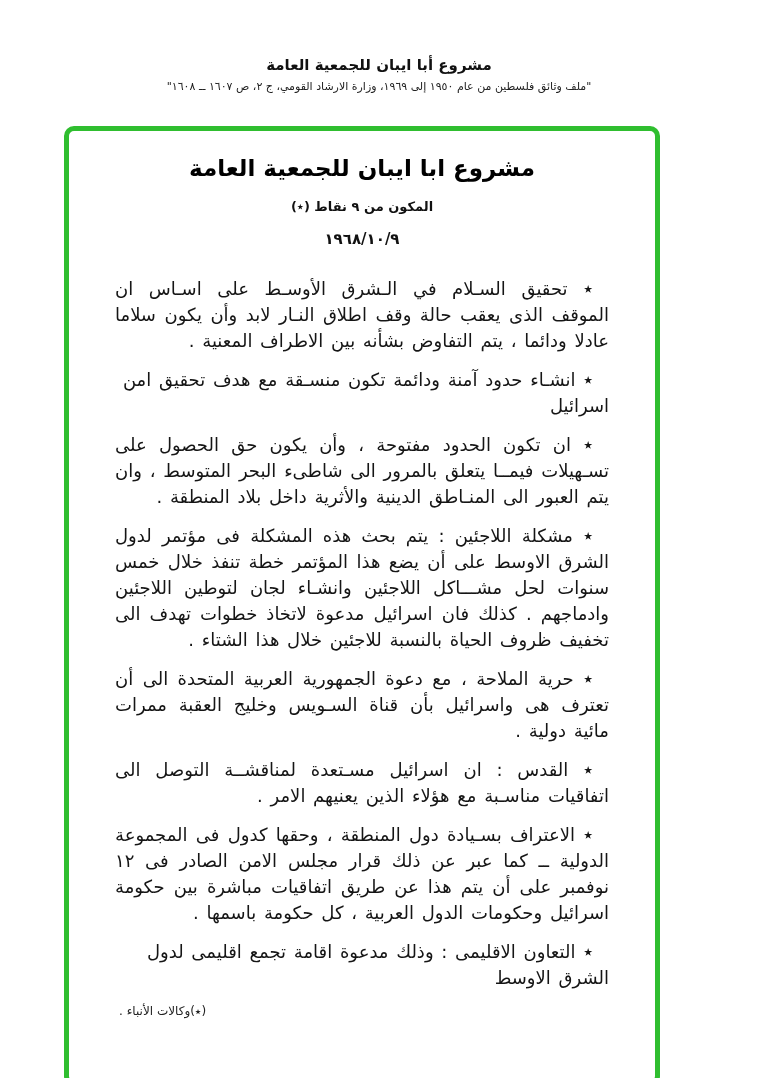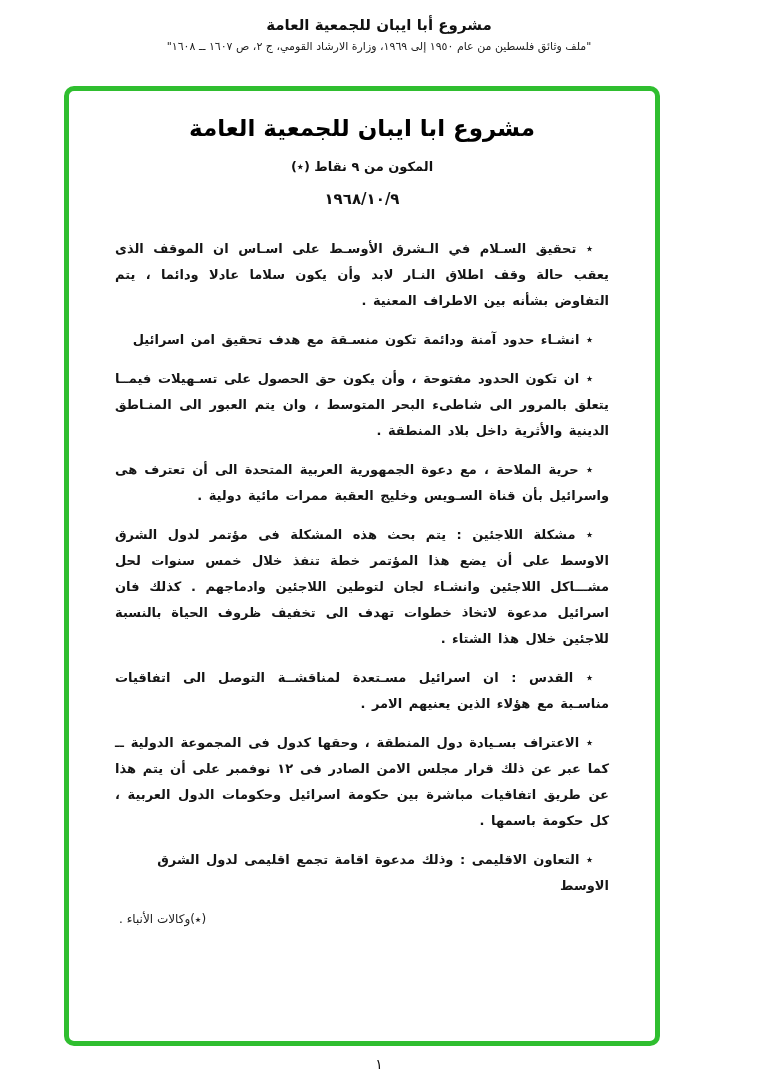--- a/index.html
+++ b/index.html
@@ -4,21 +4,21 @@
 <style>
   html,body{margin:0;padding:0;background:#ffffff;}
   body{
     width:758px;height:1078px;position:relative;
     font-family:"DejaVu Sans",sans-serif;
     color:#1a1a1a;overflow:hidden;
   }
   .page{width:758px;height:1078px;position:relative;direction:rtl;}
 
   
-  .page-header{padding-top:16px;text-align:center;}
+  .page-header{padding-top:16px;text-align:center;margin-top:40px;}
   .header-title{
     font-size:15px;font-weight:bold;letter-spacing:0;
     color:#111;margin:0 0 6px 0;
   }
   .header-source{
     font-size:11px;color:#222;margin:0;
   }
 
   
   .doc-box{
@@ -36,24 +36,23 @@
     text-align:center;font-size:13px;font-weight:bold;color:#111;
     margin:18px 0 0 0;
   }
   .doc-date{
     text-align:center;font-size:15px;font-weight:bold;color:#111;
     margin:16px 0 16px 0;
   }
 
   .doc-body{margin-top:28px;}
   .para{
-    font-size:13px;line-height:26px;text-align:justify;
+    font-size:18px;line-height:26px;text-align:justify;
     color:#151515;margin:0 0 13px 0;text-indent:16px;
     word-spacing:2px;
-    font-weight:bold;
   }
   .para.single{text-align:right;}
 
   .footnote{
     direction:rtl;text-align:left;
     font-size:12px;color:#222;margin-top:10px;padding-left:4px;
   }
 
   
   .page-number{
@@ -73,22 +72,22 @@
 
   <div class="doc-box">
     <div class="doc-title">مشروع ابا ايبان للجمعية العامة</div>
     <div class="doc-subtitle">المكون من ٩ نقاط (٭)</div>
     <div class="doc-date">١٩٦٨/١٠/٩</div>
 
     <div class="doc-body">
       <p class="para">٭ تحقيق السـلام في الـشرق الأوسـط على اسـاس ان الموقف الذى يعقب حالة وقف اطلاق النـار لابد وأن يكون سلاما عادلا ودائما ، يتم التفاوض بشأنه بين الاطراف المعنية .</p>
       <p class="para single">٭ انشـاء حدود آمنة ودائمة تكون منسـقة مع هدف تحقيق امن اسرائيل</p>
       <p class="para">٭ ان تكون الحدود مفتوحة ، وأن يكون حق الحصول على تسـهيلات فيمــا يتعلق بالمرور الى شاطىء البحر المتوسط ، وان يتم العبور الى المنـاطق الدينية والأثرية داخل بلاد المنطقة .</p>
+      <p class="para">٭ مشكلة اللاجئين : يتم بحث هذه المشكلة فى مؤتمر لدول الشرق الاوسط على أن يضع هذا المؤتمر خطة تنفذ خلال خمس سنوات لحل مشـــاكل اللاجئين وانشـاء لجان لتوطين اللاجئين وادماجهم . كذلك فان اسرائيل مدعوة لاتخاذ خطوات تهدف الى تخفيف ظروف الحياة بالنسبة للاجئين خلال هذا الشتاء .</p>
       <p class="para">٭ حرية الملاحة ، مع دعوة الجمهورية العربية المتحدة الى أن تعترف هى واسرائيل بأن قناة السـويس وخليج العقبة ممرات مائية دولية .</p>
-      <p class="para">٭ مشكلة اللاجئين : يتم بحث هذه المشكلة فى مؤتمر لدول الشرق الاوسط على أن يضع هذا المؤتمر خطة تنفذ خلال خمس سنوات لحل مشـــاكل اللاجئين وانشـاء لجان لتوطين اللاجئين وادماجهم . كذلك فان اسرائيل مدعوة لاتخاذ خطوات تهدف الى تخفيف ظروف الحياة بالنسبة للاجئين خلال هذا الشتاء .</p>
       <p class="para">٭ القدس : ان اسرائيل مسـتعدة لمناقشــة التوصل الى اتفاقيات مناسـبة مع هؤلاء الذين يعنيهم الامر .</p>
       <p class="para">٭ الاعتراف بسـيادة دول المنطقة ، وحقها كدول فى المجموعة الدولية ــ كما عبر عن ذلك قرار مجلس الامن الصادر فى ١٢ نوفمبر على أن يتم هذا عن طريق اتفاقيات مباشرة بين حكومة اسرائيل وحكومات الدول العربية ، كل حكومة باسمها .</p>
       <p class="para single">٭ التعاون الاقليمى : وذلك مدعوة اقامة تجمع اقليمى لدول الشرق الاوسط</p>
 
       <div class="footnote">(٭)وكالات الأنباء .</div>
     </div>
   </div>
 
   <div class="page-number">١</div>
 

